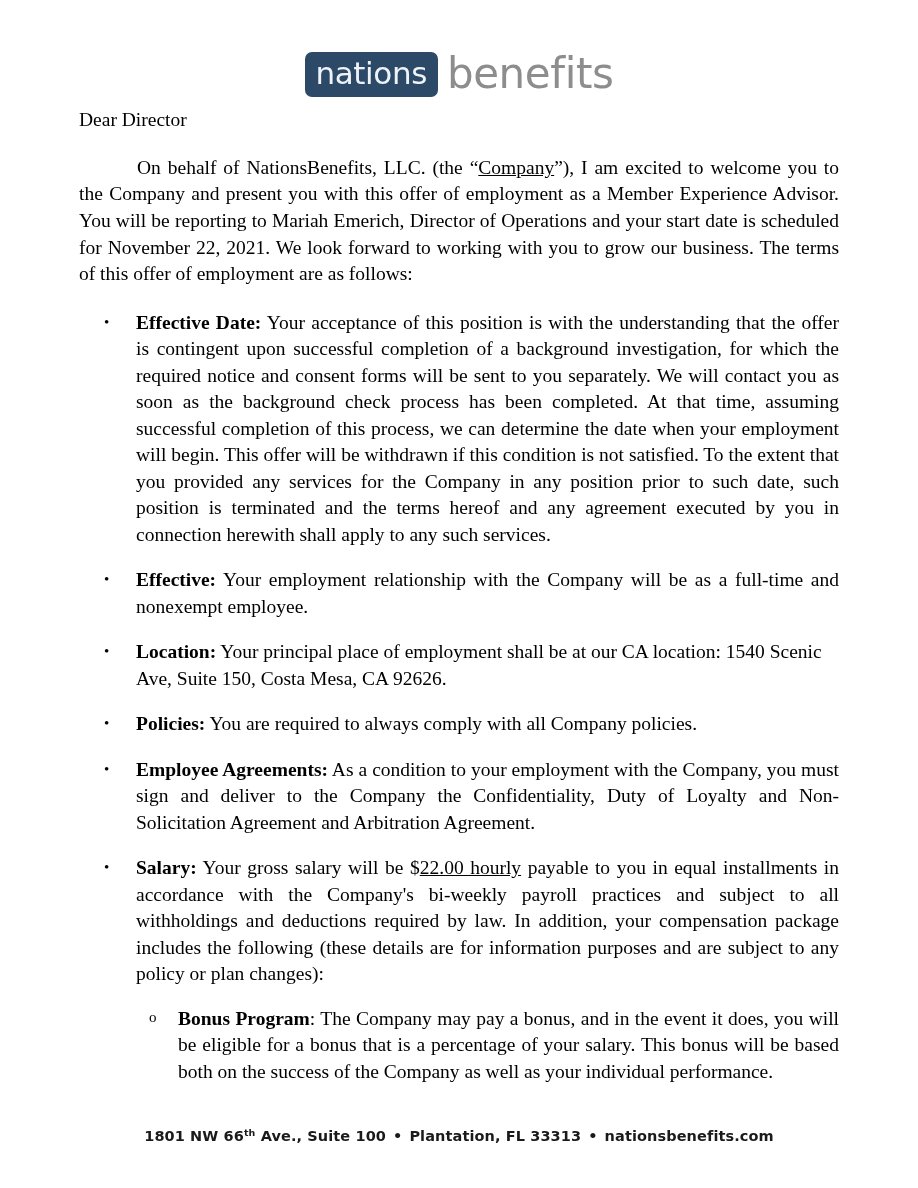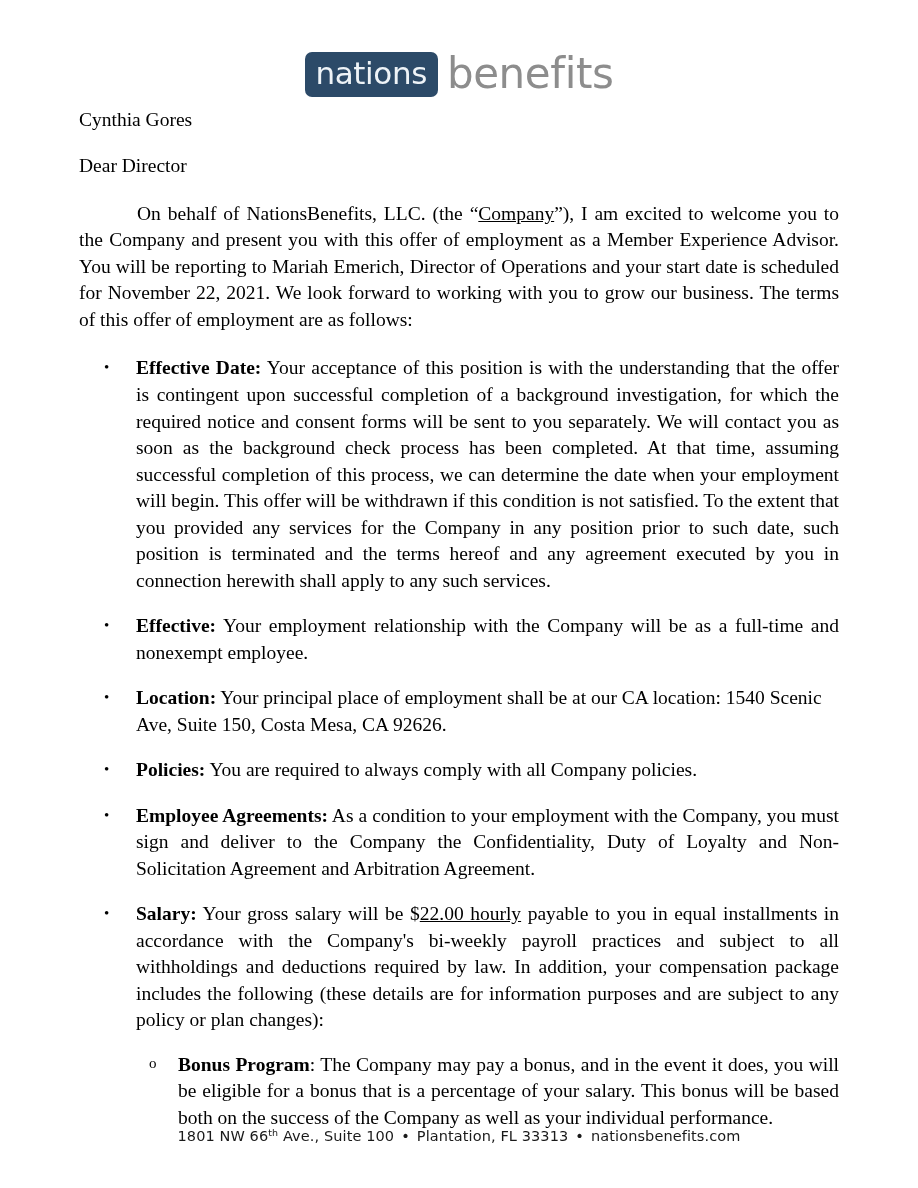--- a/index.html
+++ b/index.html
@@ -133,20 +133,21 @@
   .footer {
     position: absolute;
     left: 0;
     bottom: 44px;
     width: 918px;
     text-align: center;
     font-family: "DejaVu Sans", "Liberation Sans", sans-serif;
     font-size: 14.5px;
     color: #1a1a1a;
     letter-spacing: 0.1px;
+    font-weight: bold;
   }
   .footer sup {
     font-size: 9.5px;
     vertical-align: 5px;
   }
   .footer .sep { padding: 0 7px; }
 </style>
 </head>
 <body>
 
@@ -155,21 +156,20 @@
     <span class="logo-mark">
       <span class="logo-mark-text">nations</span>
     </span>
     <span class="logo-word">benefits</span>
   </div>
 </div>
 
 <div class="page">
 
 
-  <p class="meta-line">Cynthia Gores</p>
 
   <p class="meta-line last">Dear Director</p>
 
   <p class="para"><span>On behalf of NationsBenefits, LLC. (the “</span><u class="u">Company</u><span>”), I am excited to welcome you to the Company and present you with this offer of employment as a Member Experience Advisor. You will be reporting to Mariah Emerich, Director of Operations and your start date is scheduled for November 22, 2021. We look forward to working with you to grow our business. The terms of this offer of employment are as follows:</span></p>
 
   <ul class="bullets">
 
     <li class="bullet">
       <span class="marker">•</span><b>Effective Date:</b><span> Your acceptance of this position is with the understanding that the offer is contingent upon successful completion of a background investigation, for which the required notice and consent forms will be sent to you separately. We will contact you as soon as the background check process has been completed. At that time, assuming successful completion of this process, we can determine the date when your employment will begin. This offer will be withdrawn if this condition is not satisfied. To the extent that you provided any services for the Company in any position prior to such date, such position is terminated and the terms hereof and any agreement executed by you in connection herewith shall apply to any such services.</span>
     </li>

